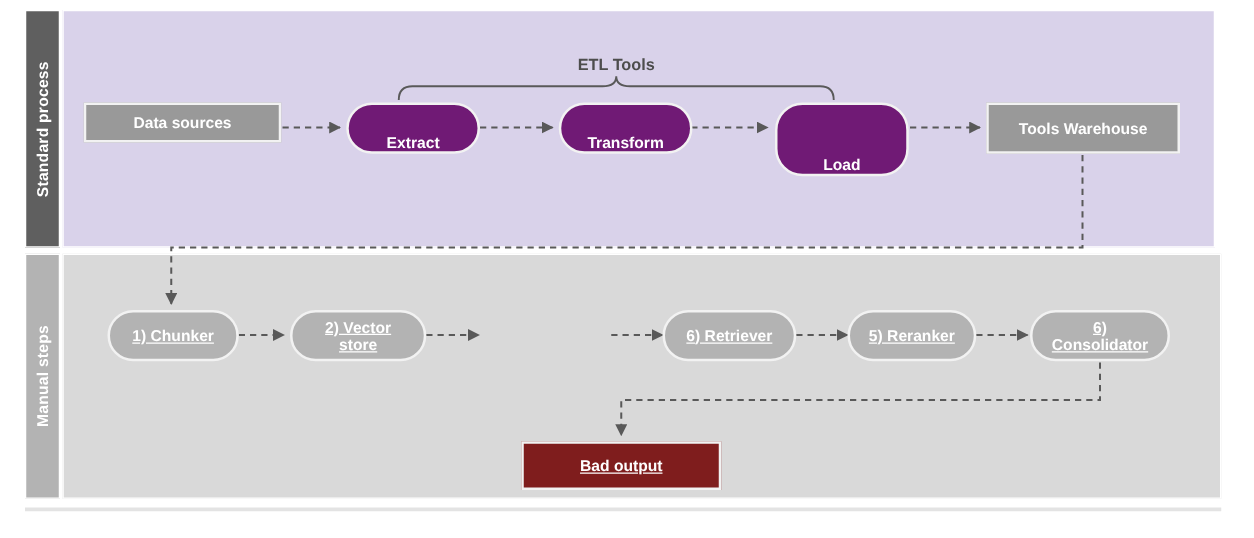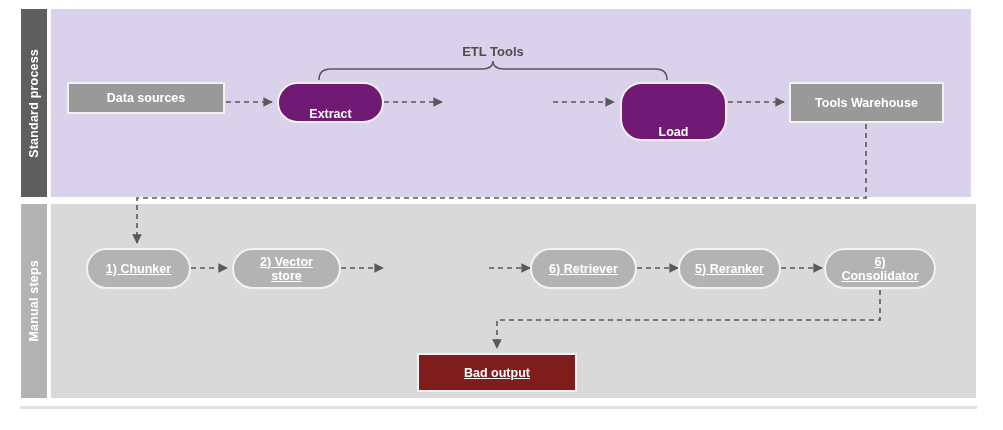--- a/index.html
+++ b/index.html
@@ -150,20 +150,23 @@
   <div id="etl-label">ETL Tools</div>
 
   <div class="node rect gray-dark" style="left:67px; top:82px; width:158px; height:32px;">
     <span>Data sources</span>
   </div>
 
   <div class="node pill violet" style="left:277px; top:82px; width:107px; height:41px;">
     <span>Extract</span>
   </div>
 
+  <div class="node pill violet" style="left:447px; top:82px; width:107px; height:41px;">
+    <span>Transform</span>
+  </div>
 
   <div class="node pill violet" style="left:620px; top:82px; width:107px; height:59px;">
     <span>Load</span>
   </div>
 
   <div class="node rect gray-dark" style="left:789px; top:82px; width:155px; height:41px;">
     <span>Tools Warehouse</span>
   </div>
 
   <div class="node pill gray-mid" style="left:86px; top:248px; width:105px; height:41px;">

